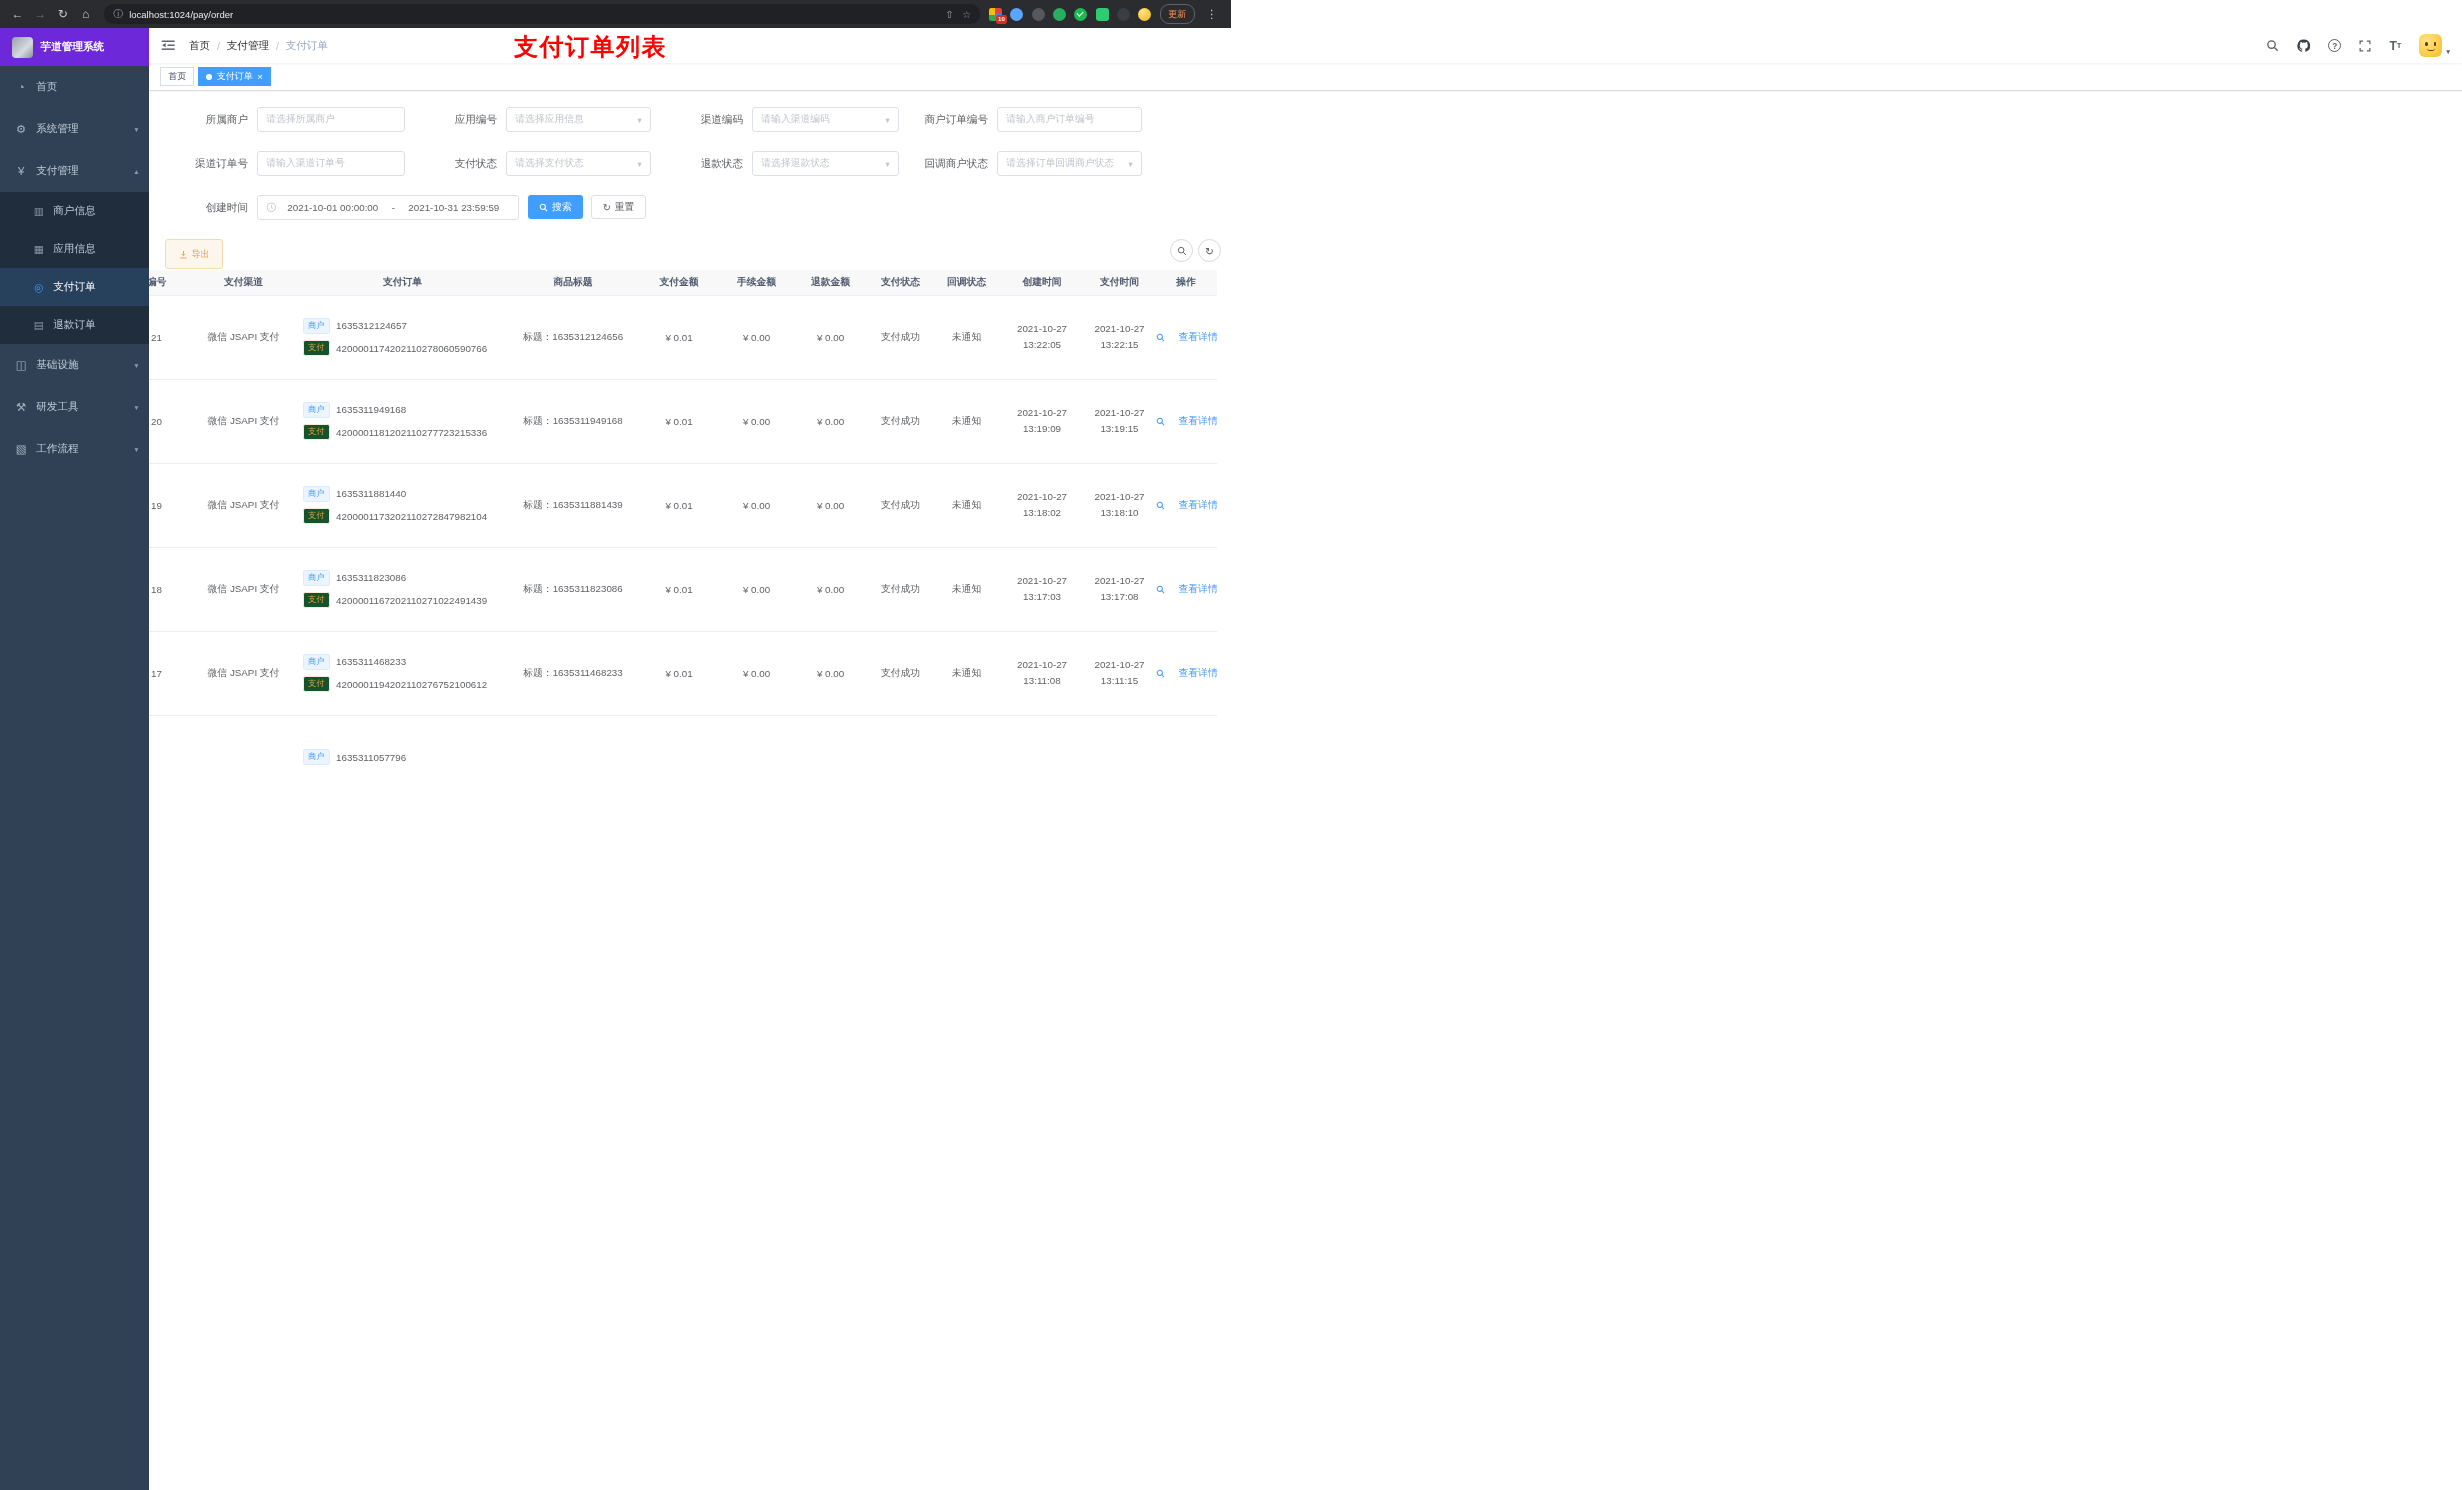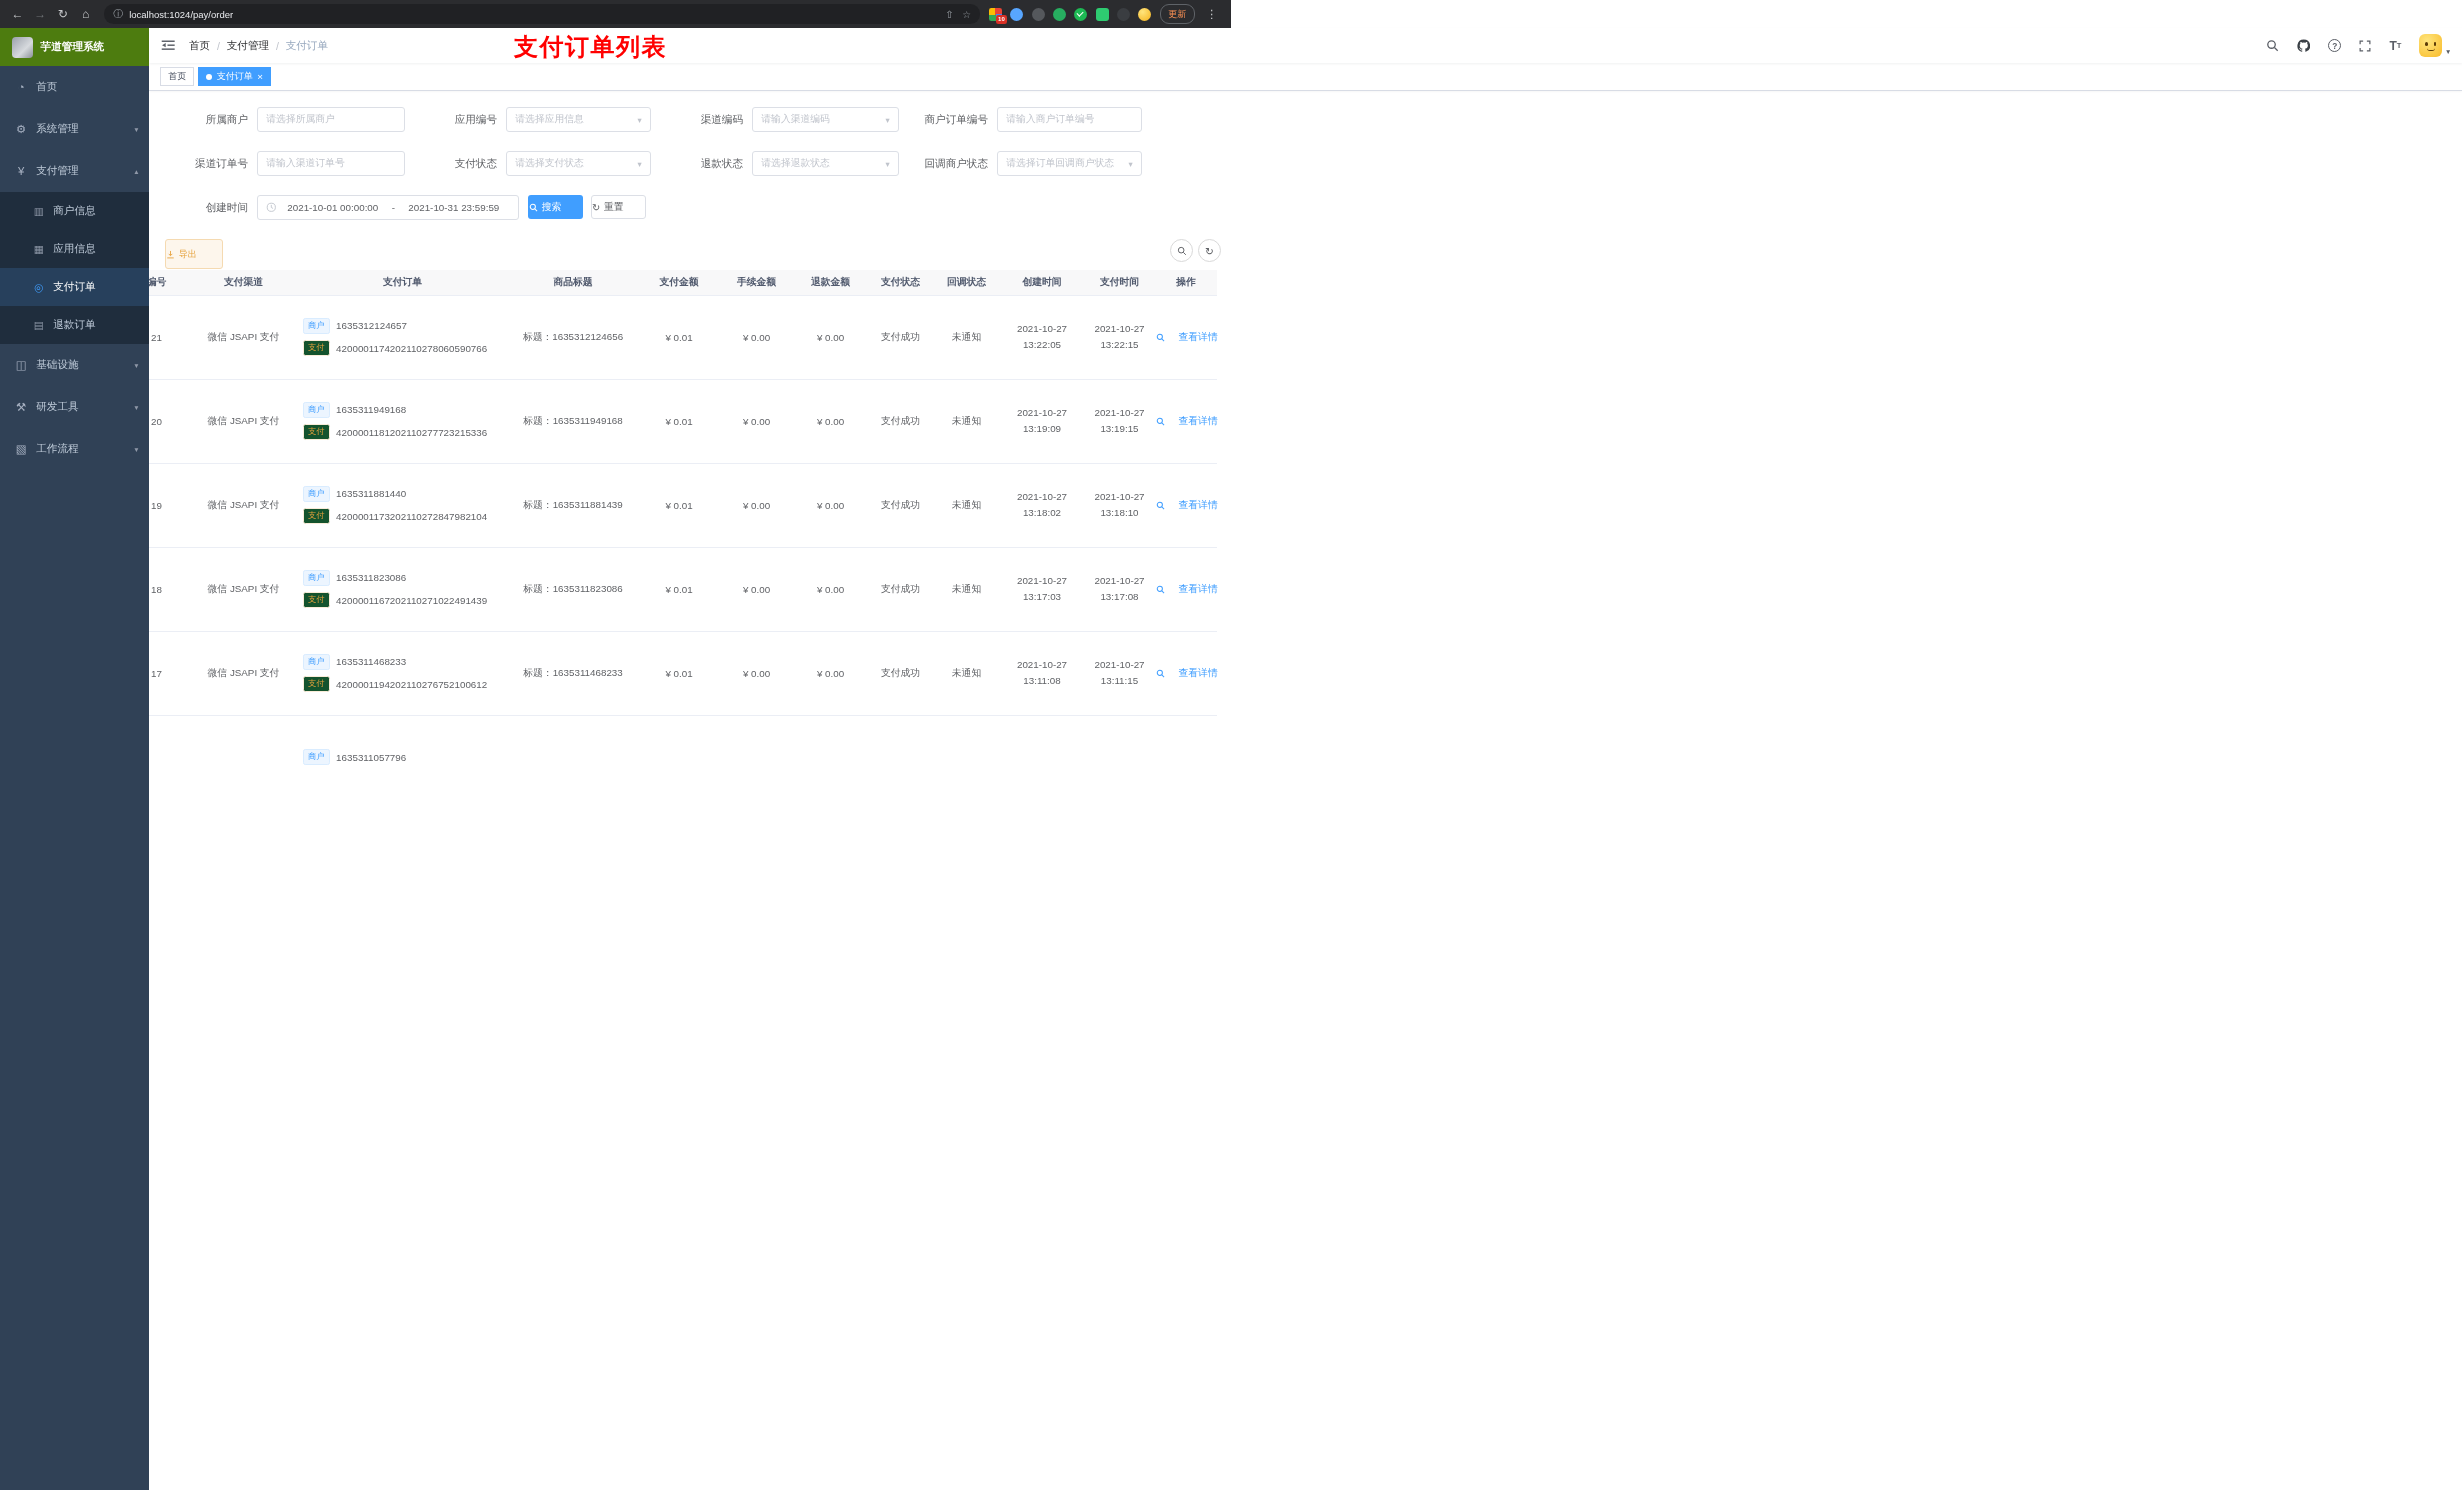--- a/index.html
+++ b/index.html
@@ -33,21 +33,21 @@
   .update-btn { border:0.8px solid #5f6368; color:#ff9254; font-size:9px; border-radius:9px;
     padding:2.3px 7.6px; cursor:pointer; white-space:nowrap; }
   .dots { font-size:11.4px; color:#c7c9cc; padding:0 3px; cursor:pointer; }
 
   
   .app { position:absolute; top:28px; left:0; right:0; bottom:0; }
 
   
   .sidebar { position:absolute; left:0; top:0; bottom:0; width:149px; background:#304156; }
   .logo { height:38px; display:flex; align-items:center; padding-left:12px; gap:7.6px;
-    background:#4d7c0f; cursor:pointer; }
+    background:#6d28d9; cursor:pointer; }
   .logo-img { width:21px; height:21px; border-radius:3.8px;
     background:linear-gradient(135deg,#9aa0aa,#d7dade 60%,#8b9098); }
   .logo-title { color:#fff; font-size:10.6px; font-weight:bold; }
   .m-item { height:42px; display:flex; align-items:center; padding:0 10.6px 0 13.6px;
     color:#bfcbd9; font-size:10.6px; gap:7.6px; cursor:pointer; }
   .m-item .mi { width:15px; text-align:center; font-size:11.4px; color:#a7b1c2; }
   .m-item .chev { margin-left:auto; font-size:7.6px; color:#8f98a8; }
   .submenu { background:#1f2d3d; }
   .s-item { height:38px; display:flex; align-items:center; padding:0 10.6px 0 32px;
     color:#bfcbd9; font-size:10.6px; gap:7.6px; cursor:pointer; }
@@ -96,21 +96,21 @@
     color:#606266; white-space:nowrap; }
   .f-input { width:100%; height:25px; border:0.8px solid #dcdfe6; border-radius:3px;
     display:flex; align-items:center; padding:0 8.3px; font-size:9.8px; background:#fff; cursor:text; }
   .f-input .ph { color:#c0c4cc; white-space:nowrap; overflow:hidden; }
   .f-input .caret { margin-left:auto; color:#c0c4cc; font-size:8.3px; padding-left:3px; }
   .date-box { color:#606266; cursor:pointer; }
   .date-box .dval { flex:1; text-align:center; white-space:nowrap; font-size:9.8px; color:#606266; }
   .date-box .dsep { padding:0 3px; color:#606266; }
 
   .btn { position:absolute; height:24px; border-radius:3px; font-size:9.8px; display:flex;
-    align-items:center; gap:3.8px; cursor:pointer; border:0.8px solid transparent; }
+    align-items:center; justify-content:center; gap:3.8px; cursor:pointer; border:0.8px solid transparent; }
   .btn-search { left:379px; top:104px; width:55px; background:#409eff; color:#fff; }
   .btn-reset { left:442px; top:104px; width:55px; background:#fff; border-color:#dcdfe6; color:#606266; }
   .btn-export { left:16px; top:148px; width:58px; height:30px; background:#fdf6ec;
     border-color:#f5dab1; color:#e6a23c; font-size:9px; }
   .mini-btn { position:absolute; top:148px; width:23px; height:23px; border-radius:50%;
     border:0.8px solid #d9d9d9; background:#fff; color:#606266; display:flex; align-items:center;
     justify-content:center; cursor:pointer; }
   .mini-search { left:1021px; } .mini-refresh { left:1049px; font-size:10.6px; }
 
   

